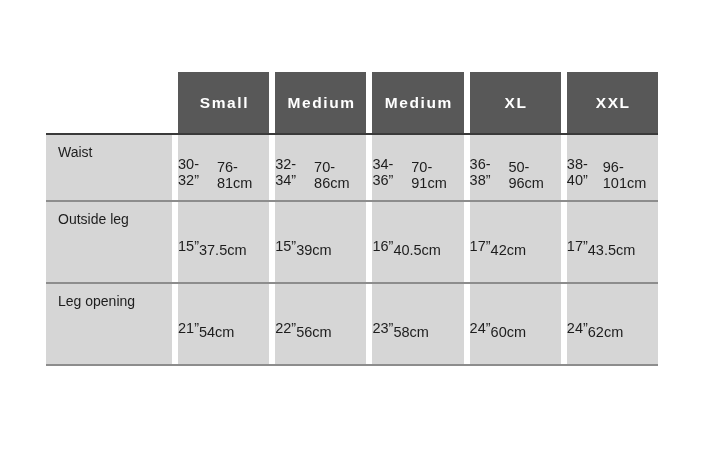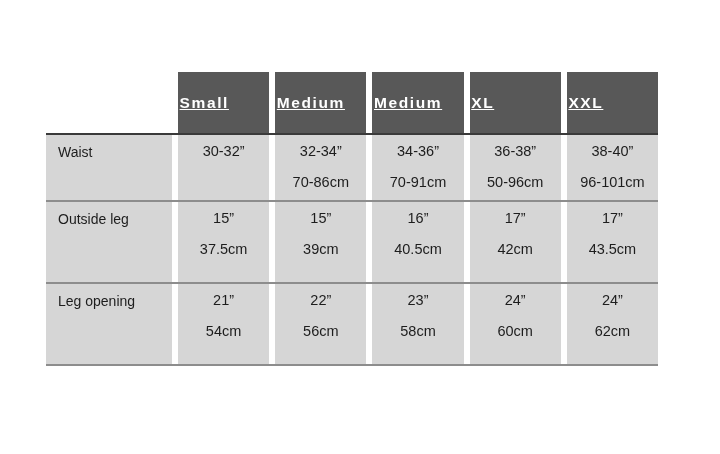--- a/index.html
+++ b/index.html
@@ -31,25 +31,25 @@
     width: 126px;
     flex: 0 0 126px;
     background: #ffffff;
   }
   .header-cell {
     flex: 1 1 0;
     background: #585858;
     color: #ffffff;
     display: flex;
     align-items: center;
+    justify-content: center;
     font-size: 15.5px;
     font-weight: bold;
     letter-spacing: 1.6px;
     text-indent: 1.6px;
-    text-decoration: underline;
   }
 
   
   .rule-dark {
     height: 2px;
     background: #3a3a3a;
   }
   .rule-grey {
     height: 2px;
     background: #8d8d8d;
@@ -66,21 +66,21 @@
     background: #d6d6d6;
     font-size: 14px;
     color: #1d1d1d;
     padding: 9px 0 0 12px;
     box-sizing: border-box;
   }
   .cell {
     flex: 1 1 0;
     background: #d6d6d6;
     display: flex;
-    flex-direction: column;
+    flex-direction: row;
     align-items: center;
     font-size: 14.5px;
     color: #1d1d1d;
     box-sizing: border-box;
   }
   .cell .imperial {
     padding-top: 8px;
   }
   .cell .metric {
     padding-top: 15px;
@@ -115,20 +115,21 @@
       <span>XXL</span>
     </div>
   </div>
 
   <div class="rule-dark"></div>
 
   <div class="chart-row row-waist">
     <div class="row-label">Waist</div>
     <div class="cell">
       <span class="imperial">30-32”</span>
+      <span class="metric">76-81cm</span>
     </div>
     <div class="cell">
       <span class="imperial">32-34”</span>
       <span class="metric">70-86cm</span>
     </div>
     <div class="cell">
       <span class="imperial">34-36”</span>
       <span class="metric">70-91cm</span>
     </div>
     <div class="cell">

